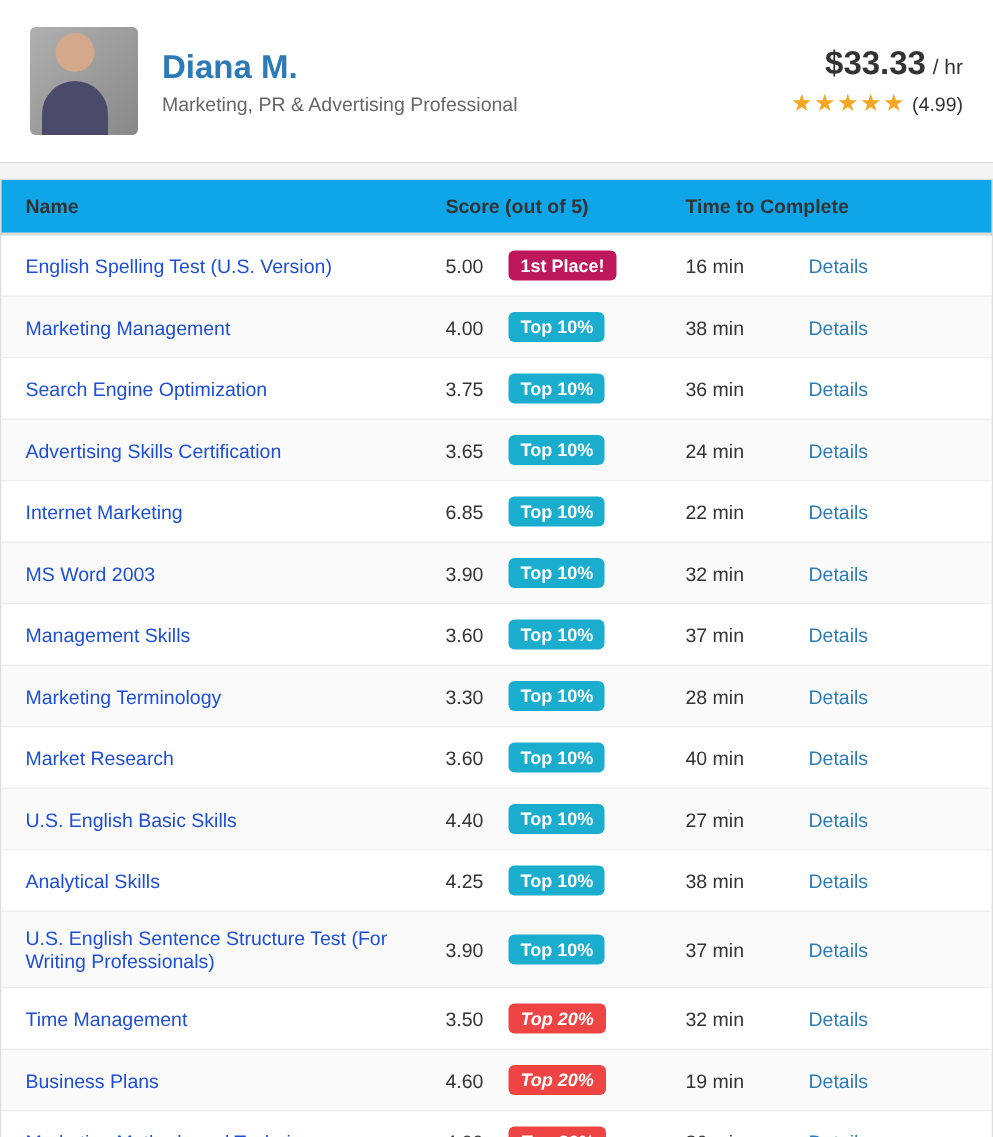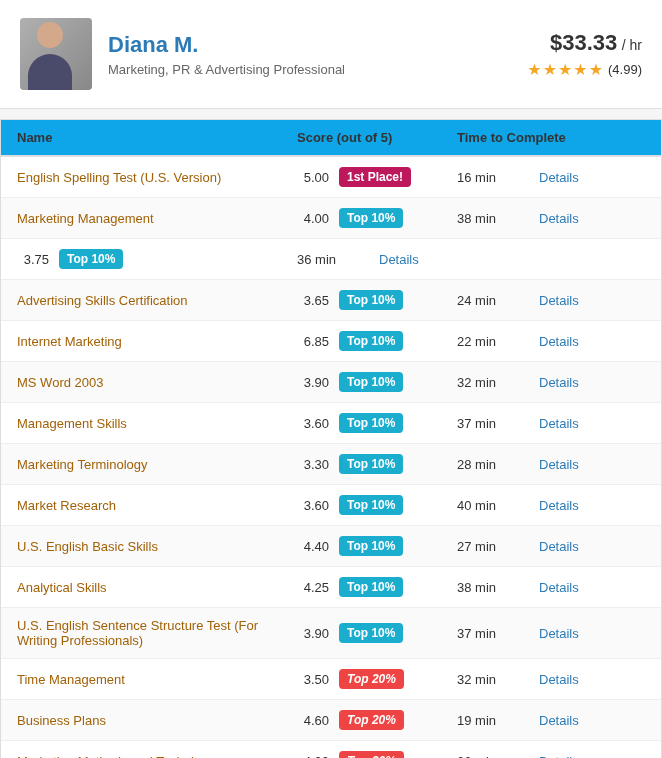--- a/index.html
+++ b/index.html
@@ -121,32 +121,31 @@
       padding: 10px 16px;
       border-bottom: 1px solid #eee;
       align-items: center;
       background: #fff;
     }
     .table-row:nth-child(even) {
       background: #fafafa;
     }
     .test-name {
       font-size: 13px;
-      color: #a16207;
+      color: #1d4ed8;
     }
     .score-cell {
       display: flex;
       align-items: center;
       gap: 10px;
     }
     .score-value {
       font-size: 13px;
       color: #333;
       min-width: 32px;
-      text-align: right;
     }
     .badge {
       display: inline-block;
       padding: 3px 8px;
       border-radius: 4px;
       font-size: 12px;
       font-weight: bold;
       color: #fff;
       white-space: nowrap;
     }
@@ -229,20 +228,21 @@
       <div class="score-cell">
         <span class="score-value">4.00</span>
         <span class="badge badge-top10">Top 10%</span>
       </div>
       <div class="time-cell">
         <span class="time-value">38 min</span>
         <span class="details-link">Details</span>
       </div>
     </div>
       <div class="table-row">
+      <div class="test-name">Search Engine Optimization</div>
       <div class="score-cell">
         <span class="score-value">3.75</span>
         <span class="badge badge-top10">Top 10%</span>
       </div>
       <div class="time-cell">
         <span class="time-value">36 min</span>
         <span class="details-link">Details</span>
       </div>
     </div>
       <div class="table-row">

